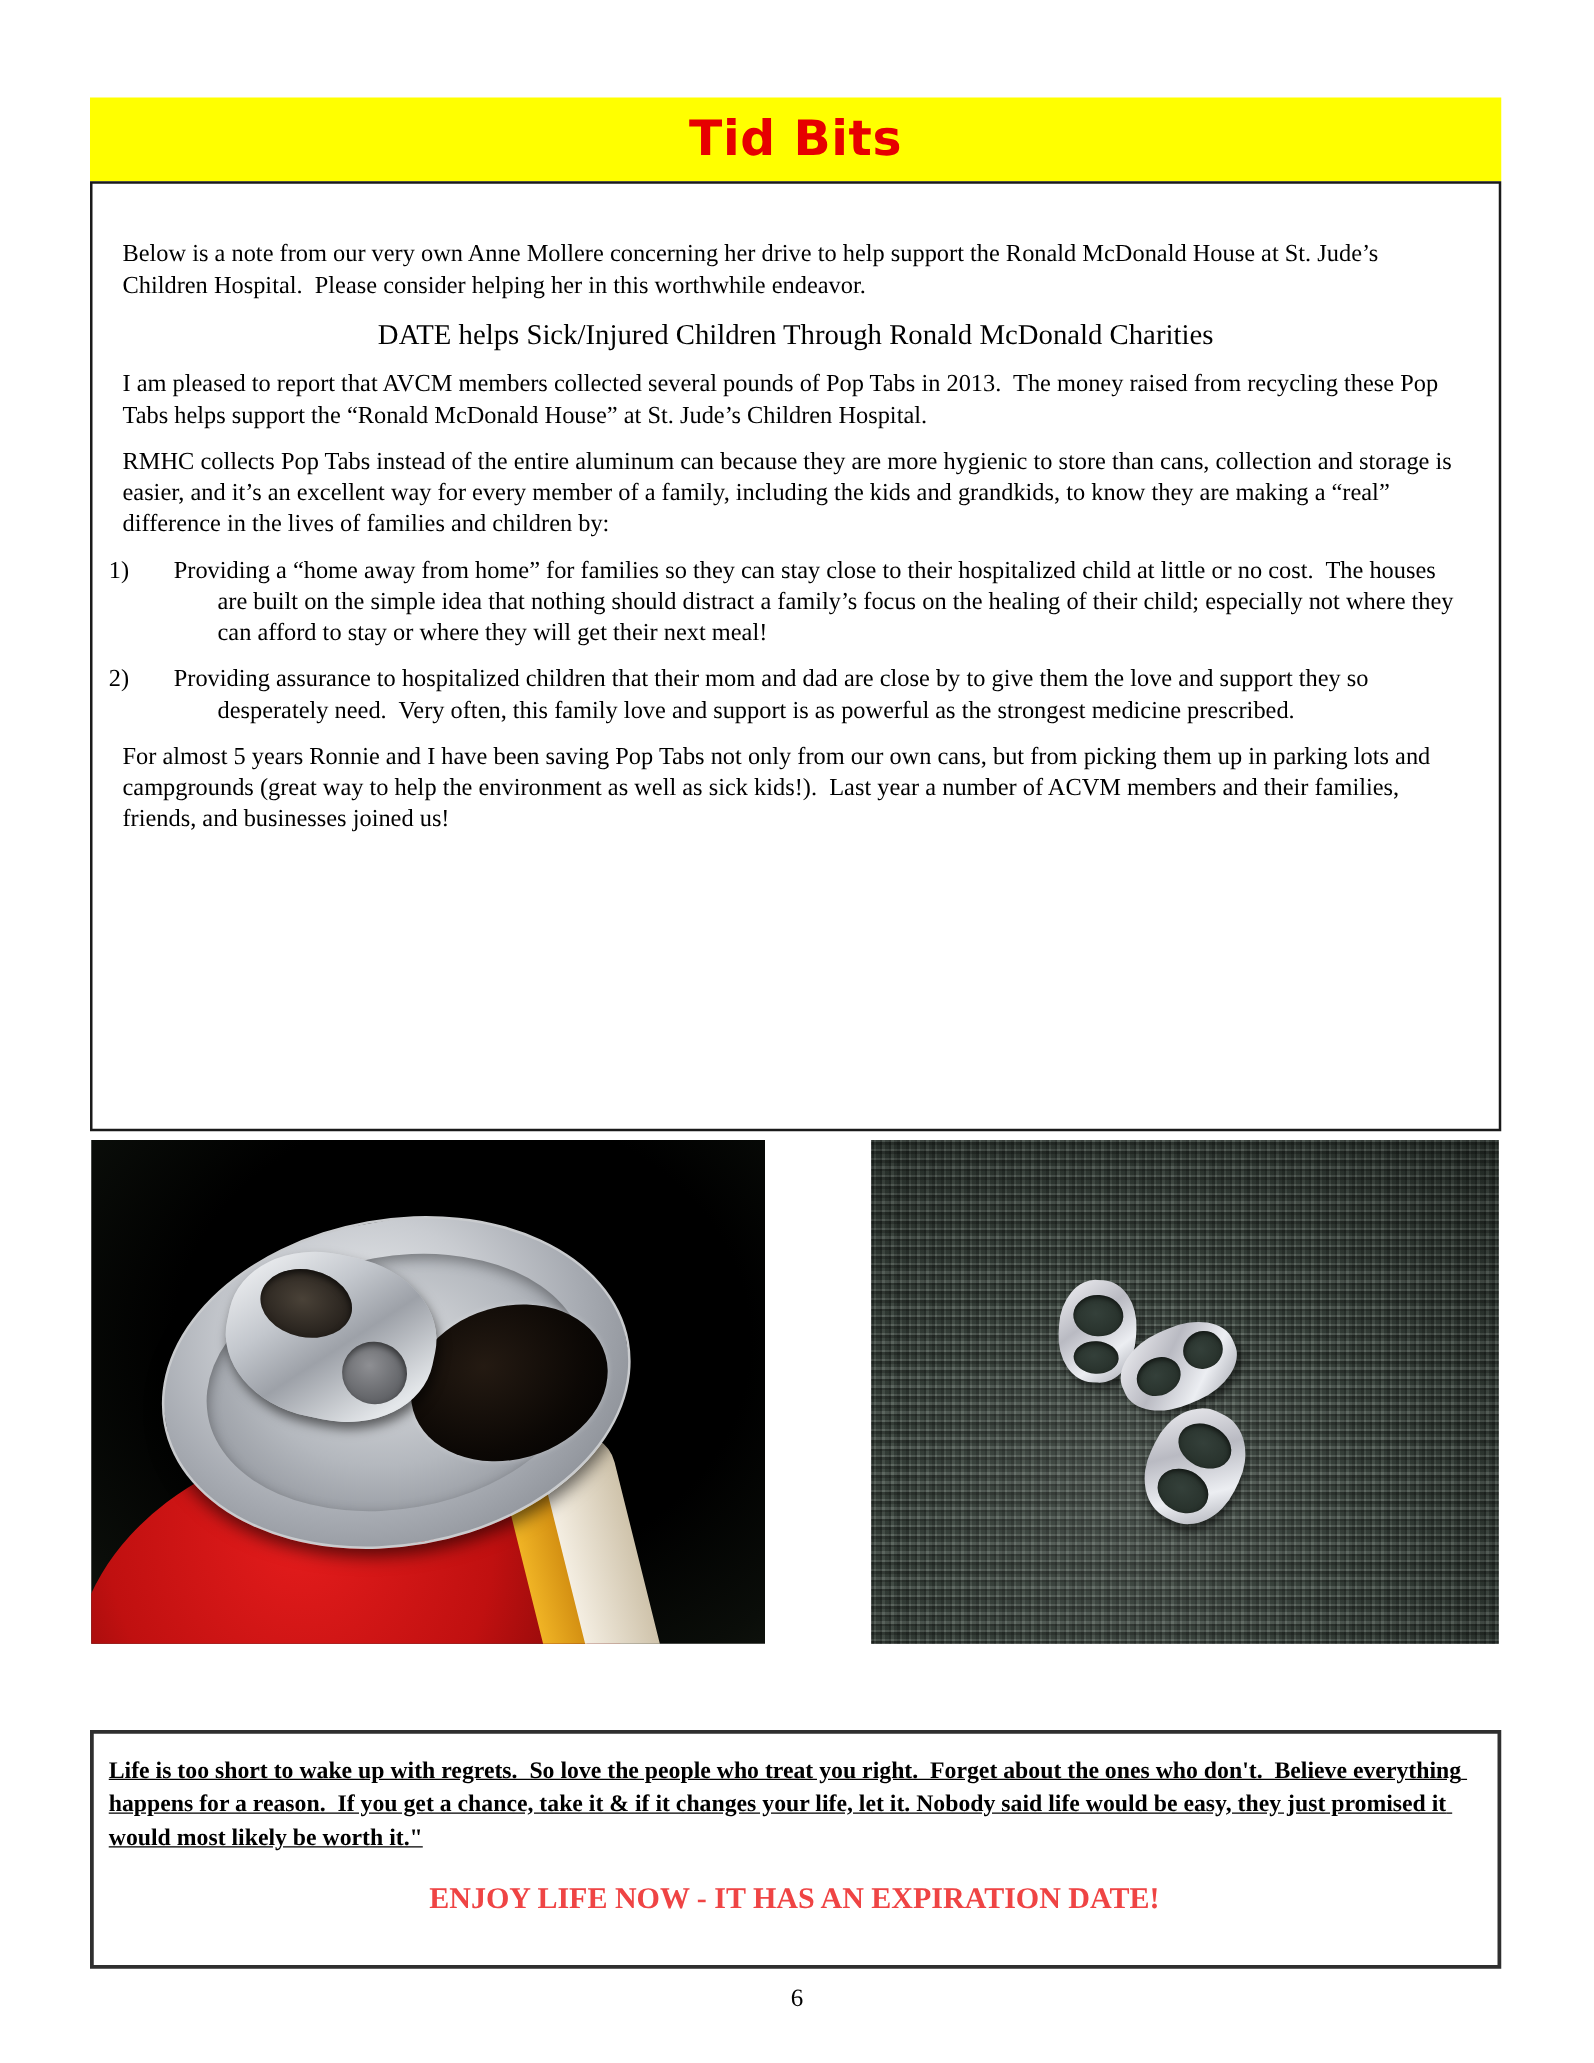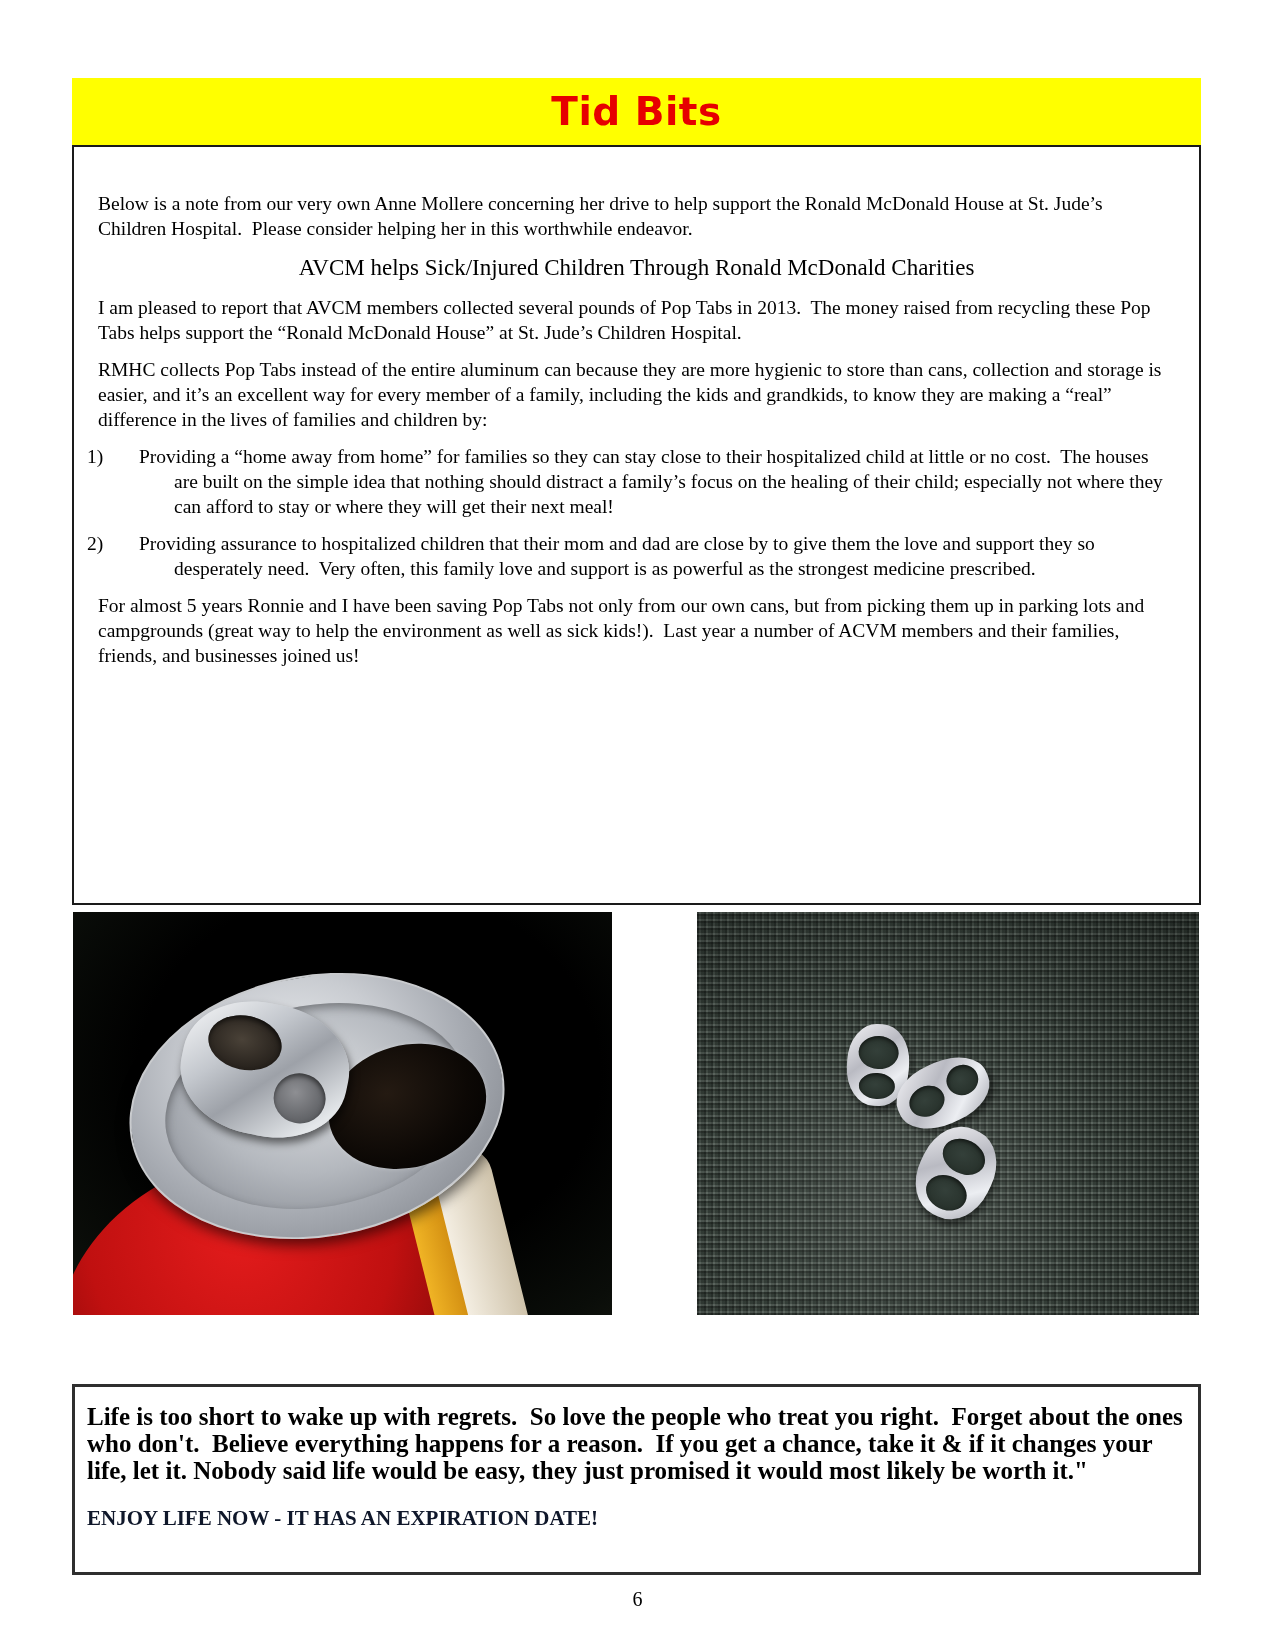--- a/index.html
+++ b/index.html
@@ -154,30 +154,31 @@
   .quote-box {
     position: absolute;
     left: 72px; top: 1384px;
     width: 1129px; height: 191px;
     border: 3px solid #2f2f2f;
     padding: 16px 14px 0 12px;
   }
   .quote-text {
     margin: 0;
     font-weight: bold;
-    font-size: 25px;
+    font-size: 19px;
     line-height: 27px;
     white-space: pre-wrap;
+    text-decoration: underline;
   }
   .quote-tagline {
     margin: 22px 0 0 0;
-    text-align: left;
+    text-align: center;
     font-weight: bold;
-    font-size: 21px;
-    color: #0f172a;
+    font-size: 24px;
+    color: #ef4444;
   }
 
   
   .page-number {
     position: absolute;
     left: 0; top: 1588px;
     width: 1275px;
     text-align: center;
     font-size: 20px;
   }
@@ -186,21 +187,21 @@
 <body>
 
 <div class="page">
 
   <div class="banner">
     <span class="banner-title">Tid Bits</span>
   </div>
 
   <div class="note-box">
     <p class="p-intro">Below is a note from our very own Anne Mollere concerning her drive to help support the Ronald McDonald House at St. Jude’s Children Hospital.  Please consider helping her in this worthwhile endeavor.</p>
-    <p class="p-heading">AVCM helps Sick/Injured Children Through Ronald McDonald Charities</p>
+    <p class="p-heading">DATE helps Sick/Injured Children Through Ronald McDonald Charities</p>
     <p class="p-para1">I am pleased to report that AVCM members collected several pounds of Pop Tabs in 2013.  The money raised from recycling these Pop Tabs helps support the “Ronald McDonald House” at St. Jude’s Children Hospital.</p>
     <p class="p-para2">RMHC collects Pop Tabs instead of the entire aluminum can because they are more hygienic to store than cans, collection and storage is easier, and it’s an excellent way for every member of a family, including the kids and grandkids, to know they are making a “real” difference in the lives of families and children by:</p>
 
     <div class="list-item">
       <span class="num">1)</span>
       <p>Providing a “home away from home” for families so they can stay close to their hospitalized child at little or no cost.  The houses are built on the simple idea that nothing should distract a family’s focus on the healing of their child; especially not where they can afford to stay or where they will get their next meal!</p>
     </div>
     <div class="list-item">
       <span class="num">2)</span>
       <p>Providing assurance to hospitalized children that their mom and dad are close by to give them the love and support they so desperately need.  Very often, this family love and support is as powerful as the strongest medicine prescribed.</p>

